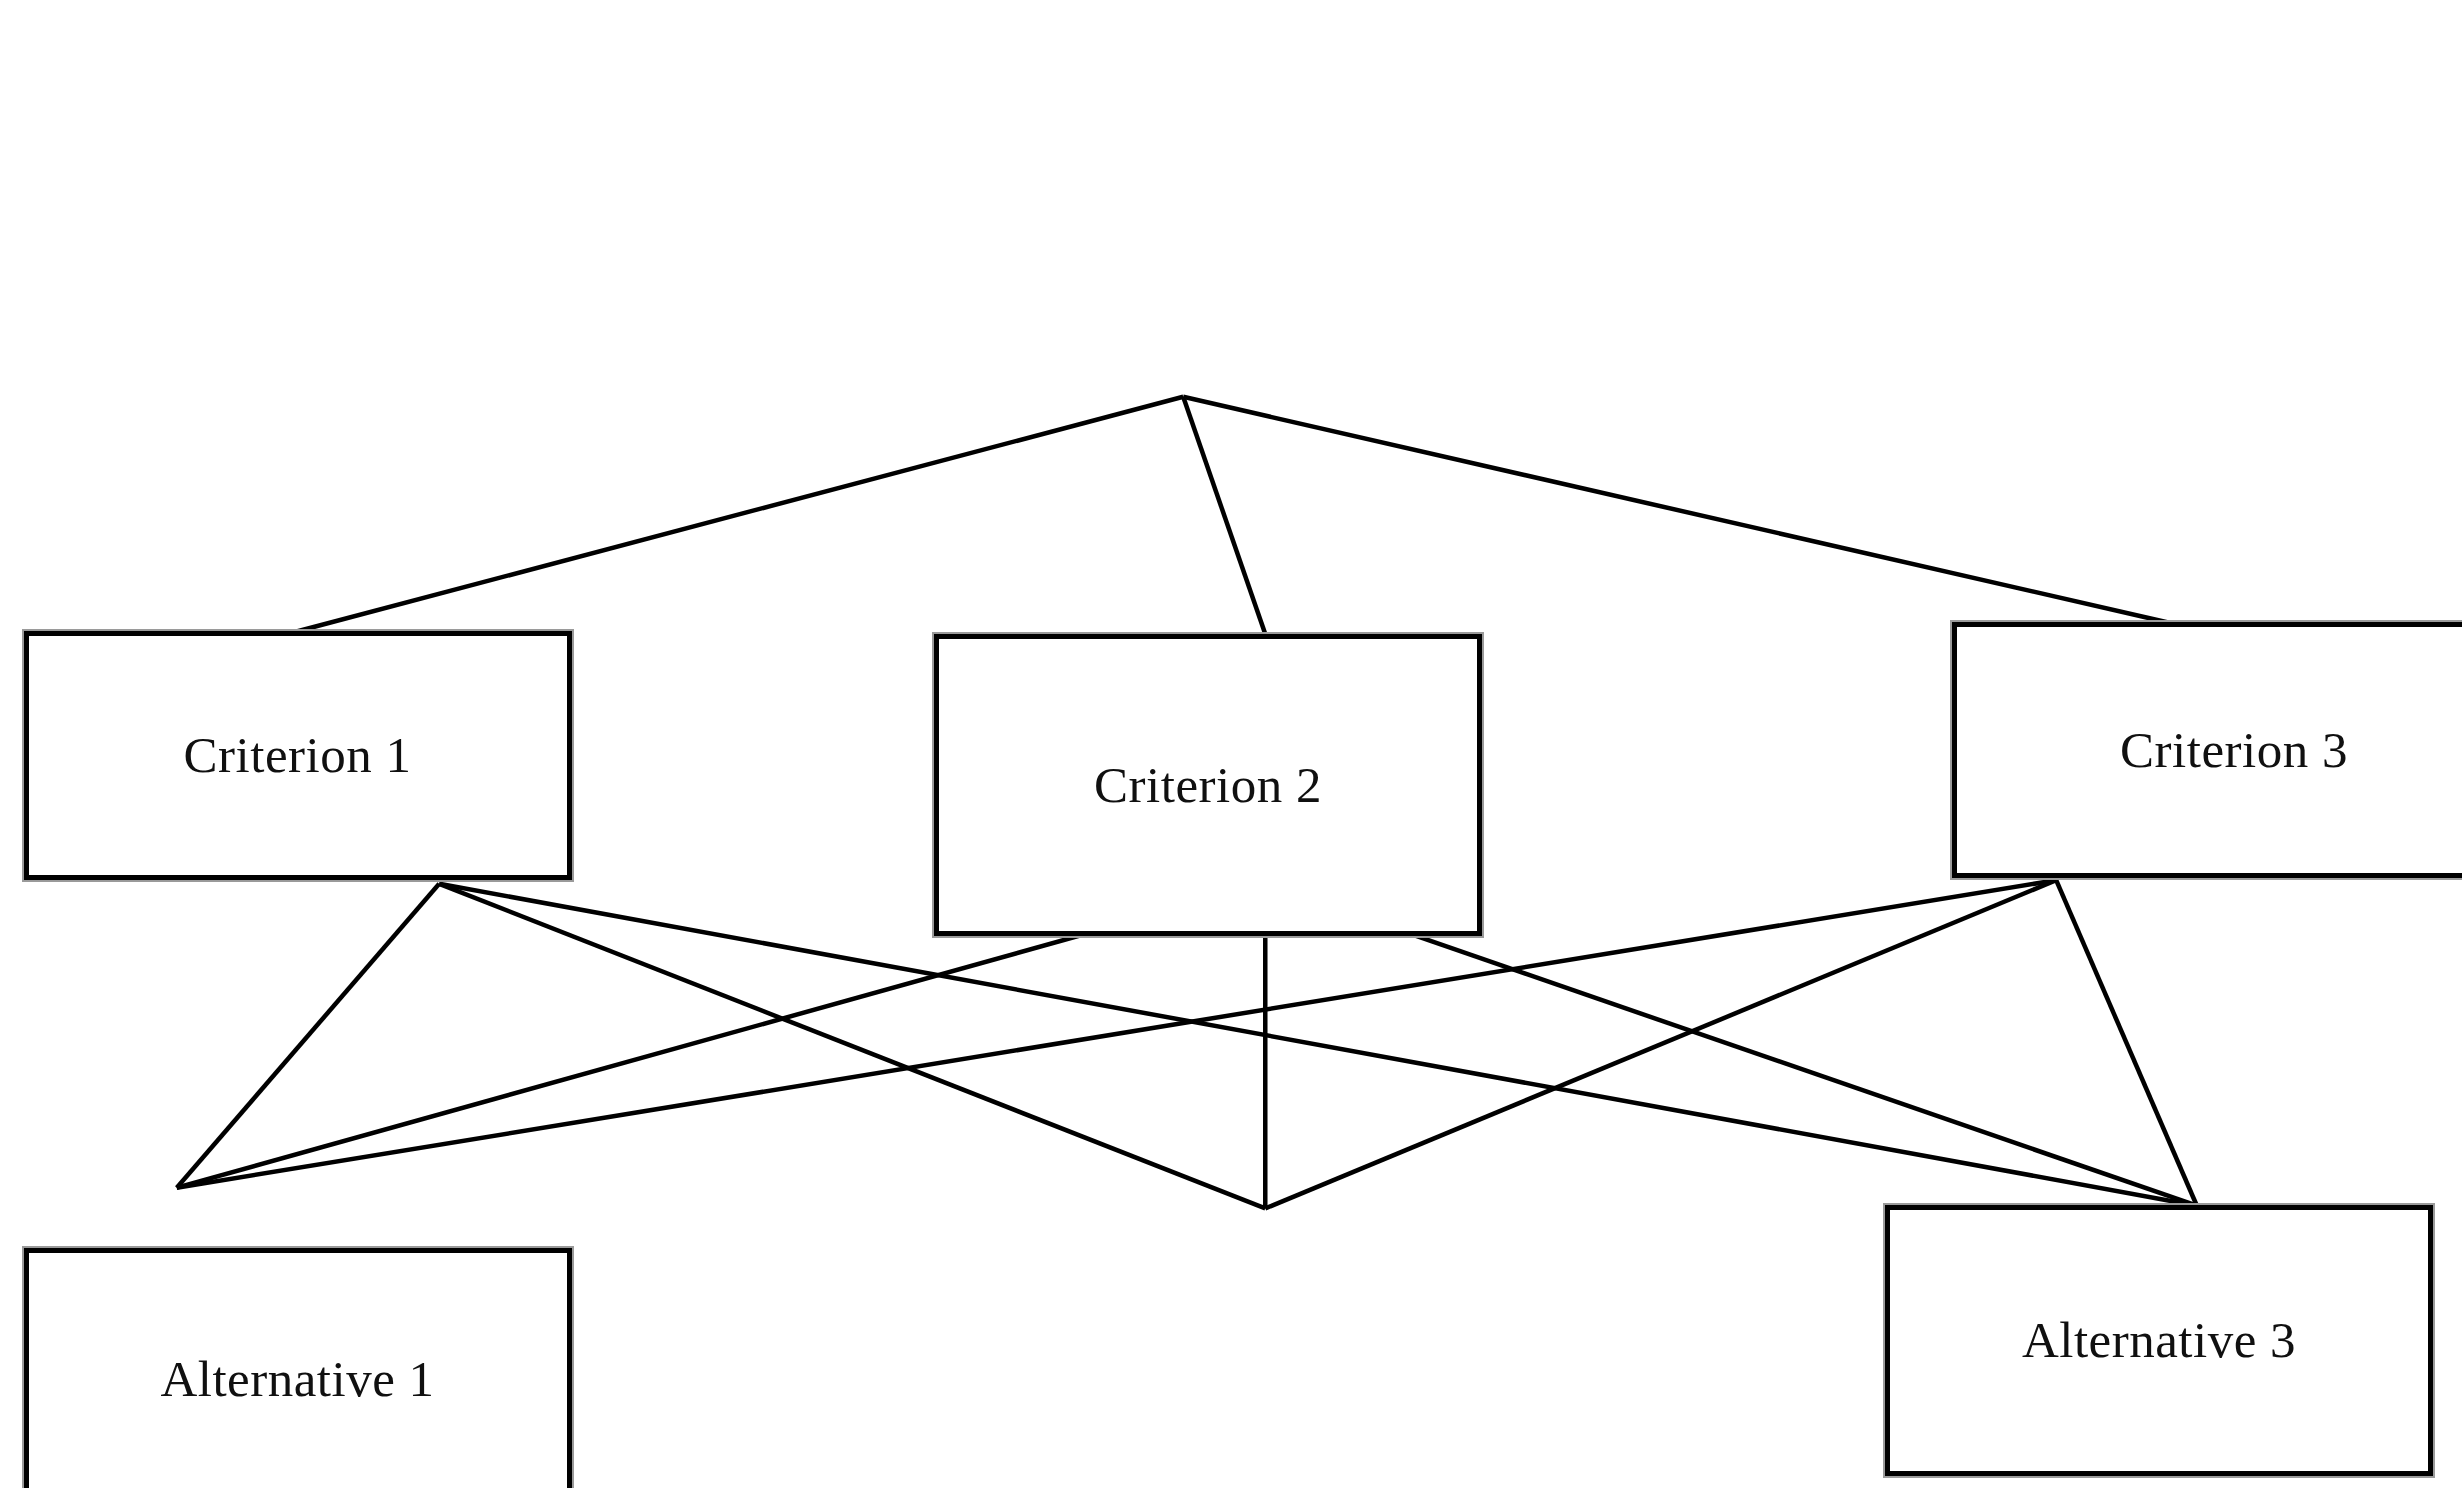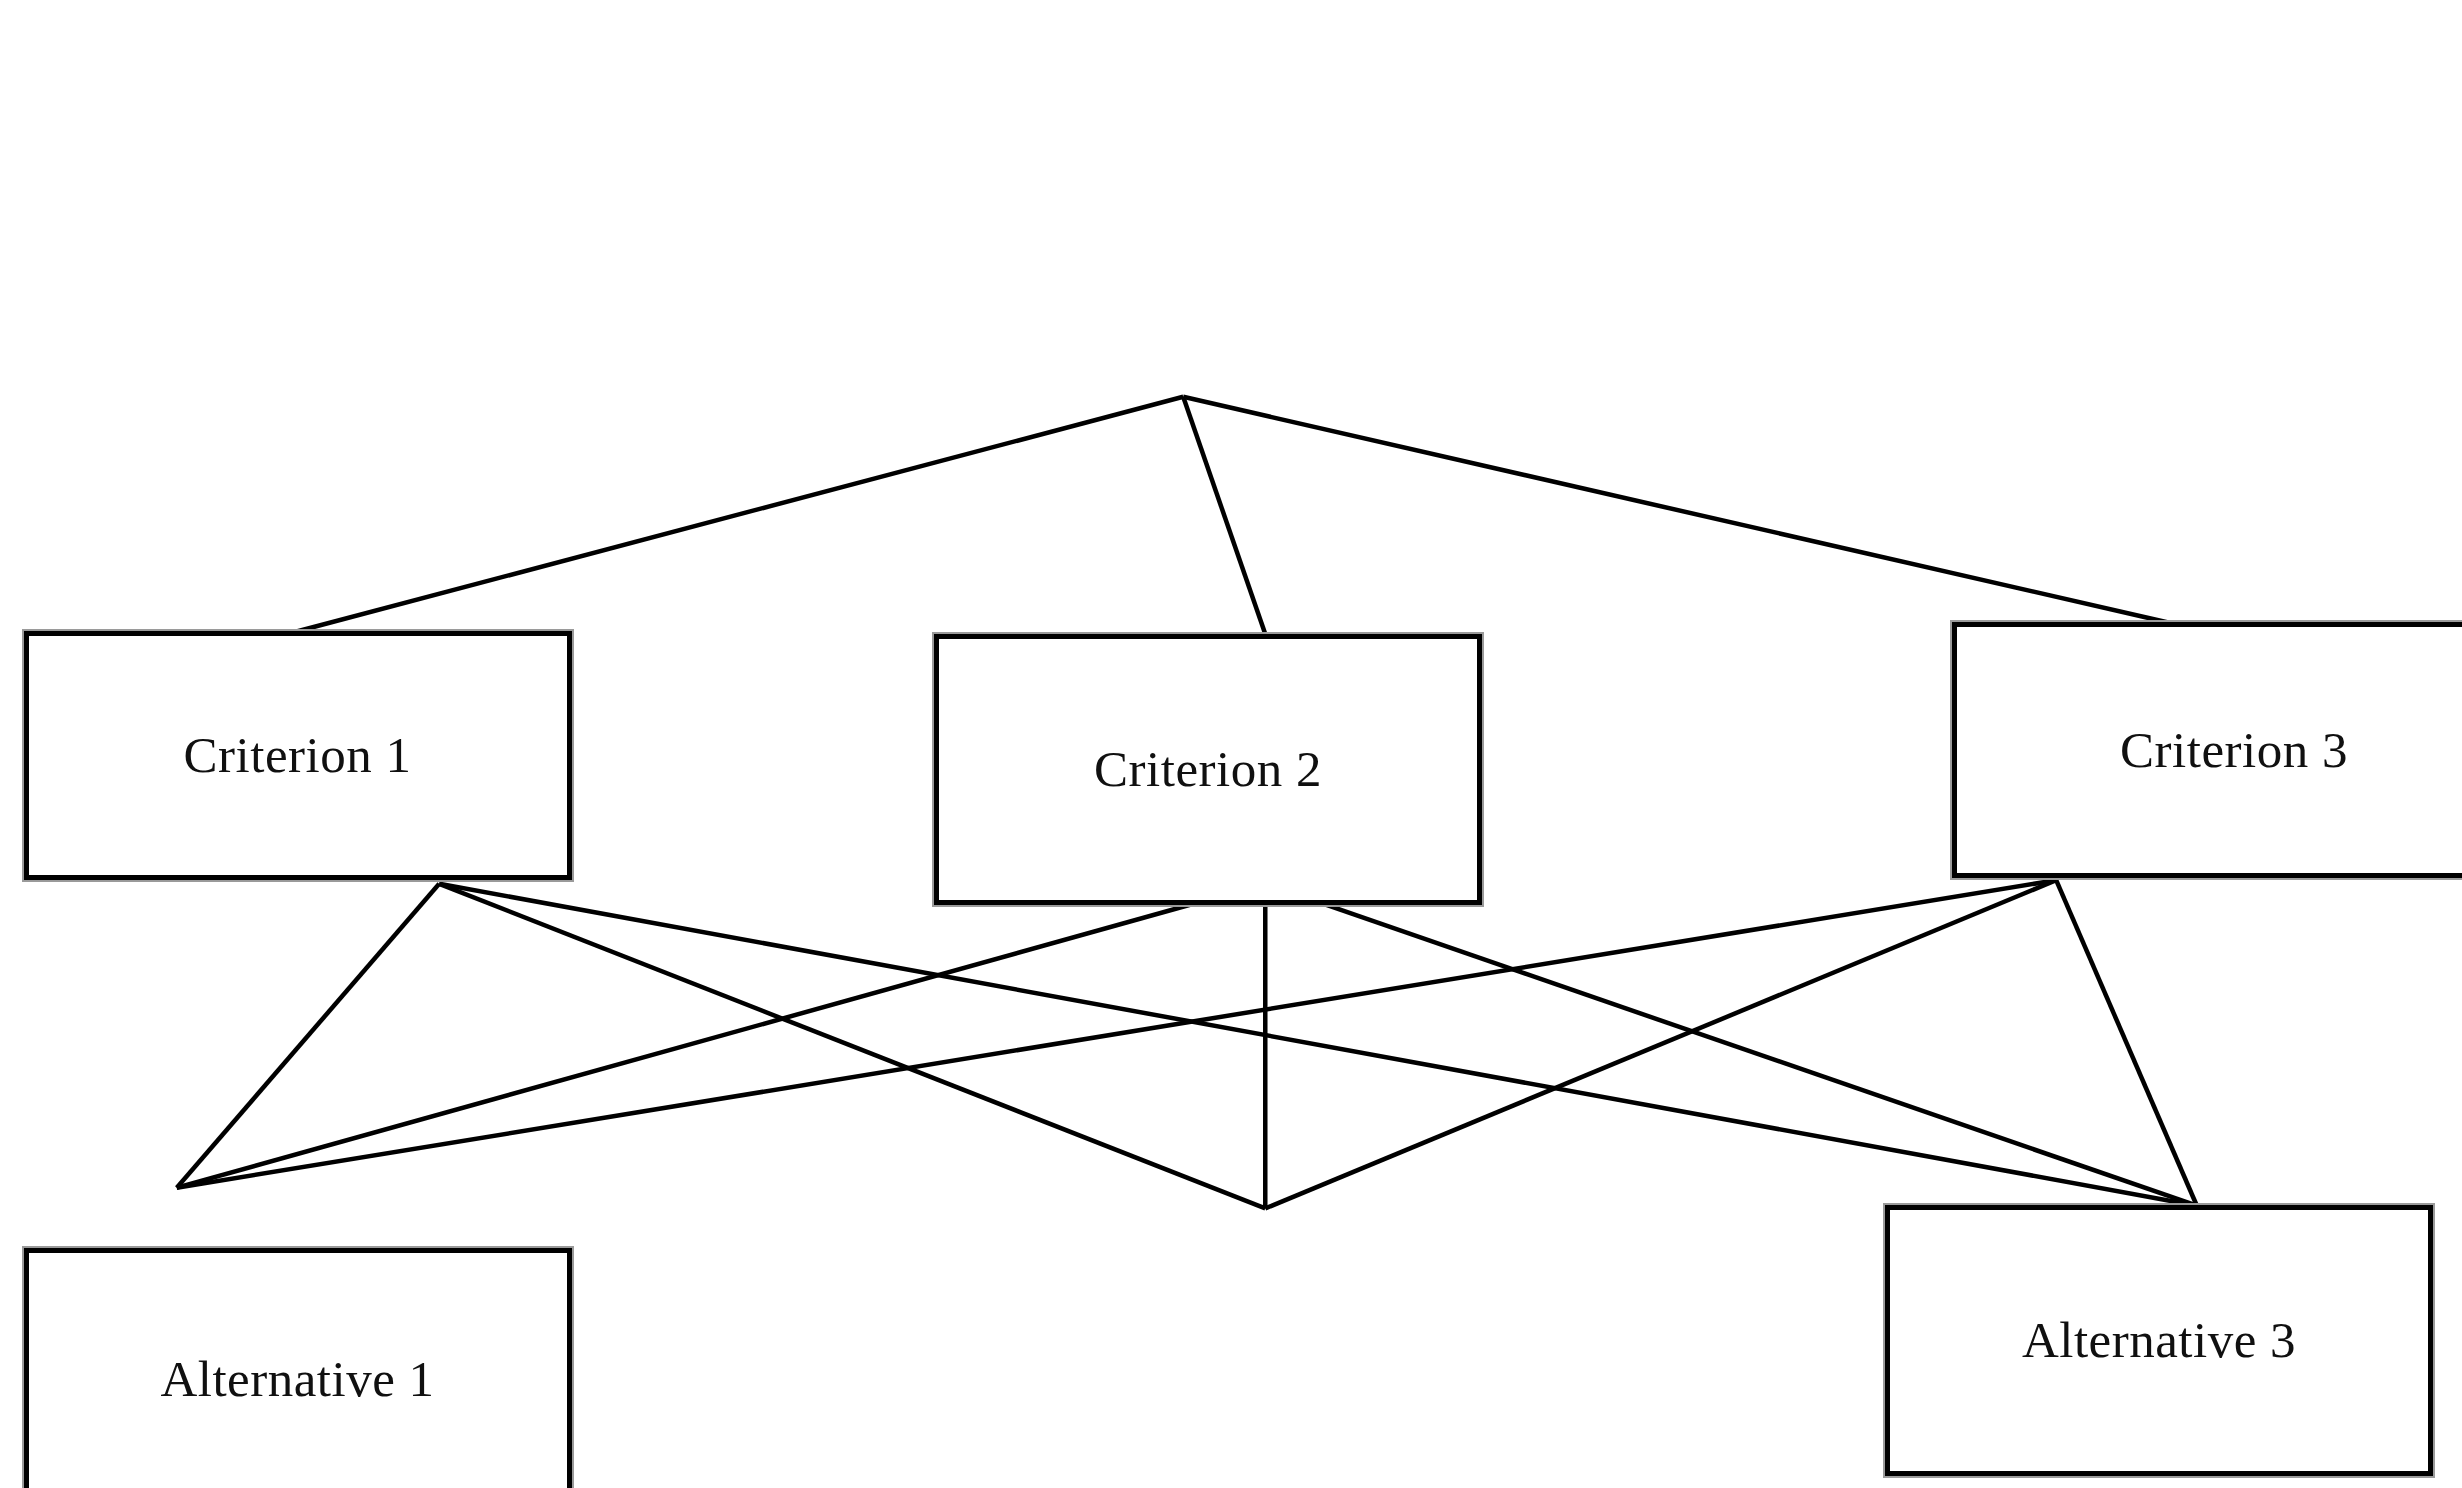--- a/index.html
+++ b/index.html
@@ -42,21 +42,21 @@
   }
   .node.goal .label{ font-size:58px; }
   .node.criterion .label{ font-size:51px; }
   .node.alternative .label{ font-size:51px; }
 
   
   #node-goal{ left:767px;  top:13.5px;   width:772px; height:382px; }
 
   
   #node-criterion-1{ left:23.5px;   top:631px; width:548px; height:249px; }
-  #node-criterion-2{ left:934px; top:634px; width:548px; height:271px; }
+  #node-criterion-2{ left:934px; top:634px; width:548px; height:302px; }
   #node-criterion-3{ left:1952px; top:622px; width:564px; height:256px; }
 
   
   #node-alternative-1{ left:23.5px;   top:1248px; width:548px; height:262px; }
   #node-alternative-2{ left:945px; top:1209px; width:548px; height:271px; }
   #node-alternative-3{ left:1885px; top:1205px; width:548px; height:271px; }
 </style>
 </head>
 <body>
 

